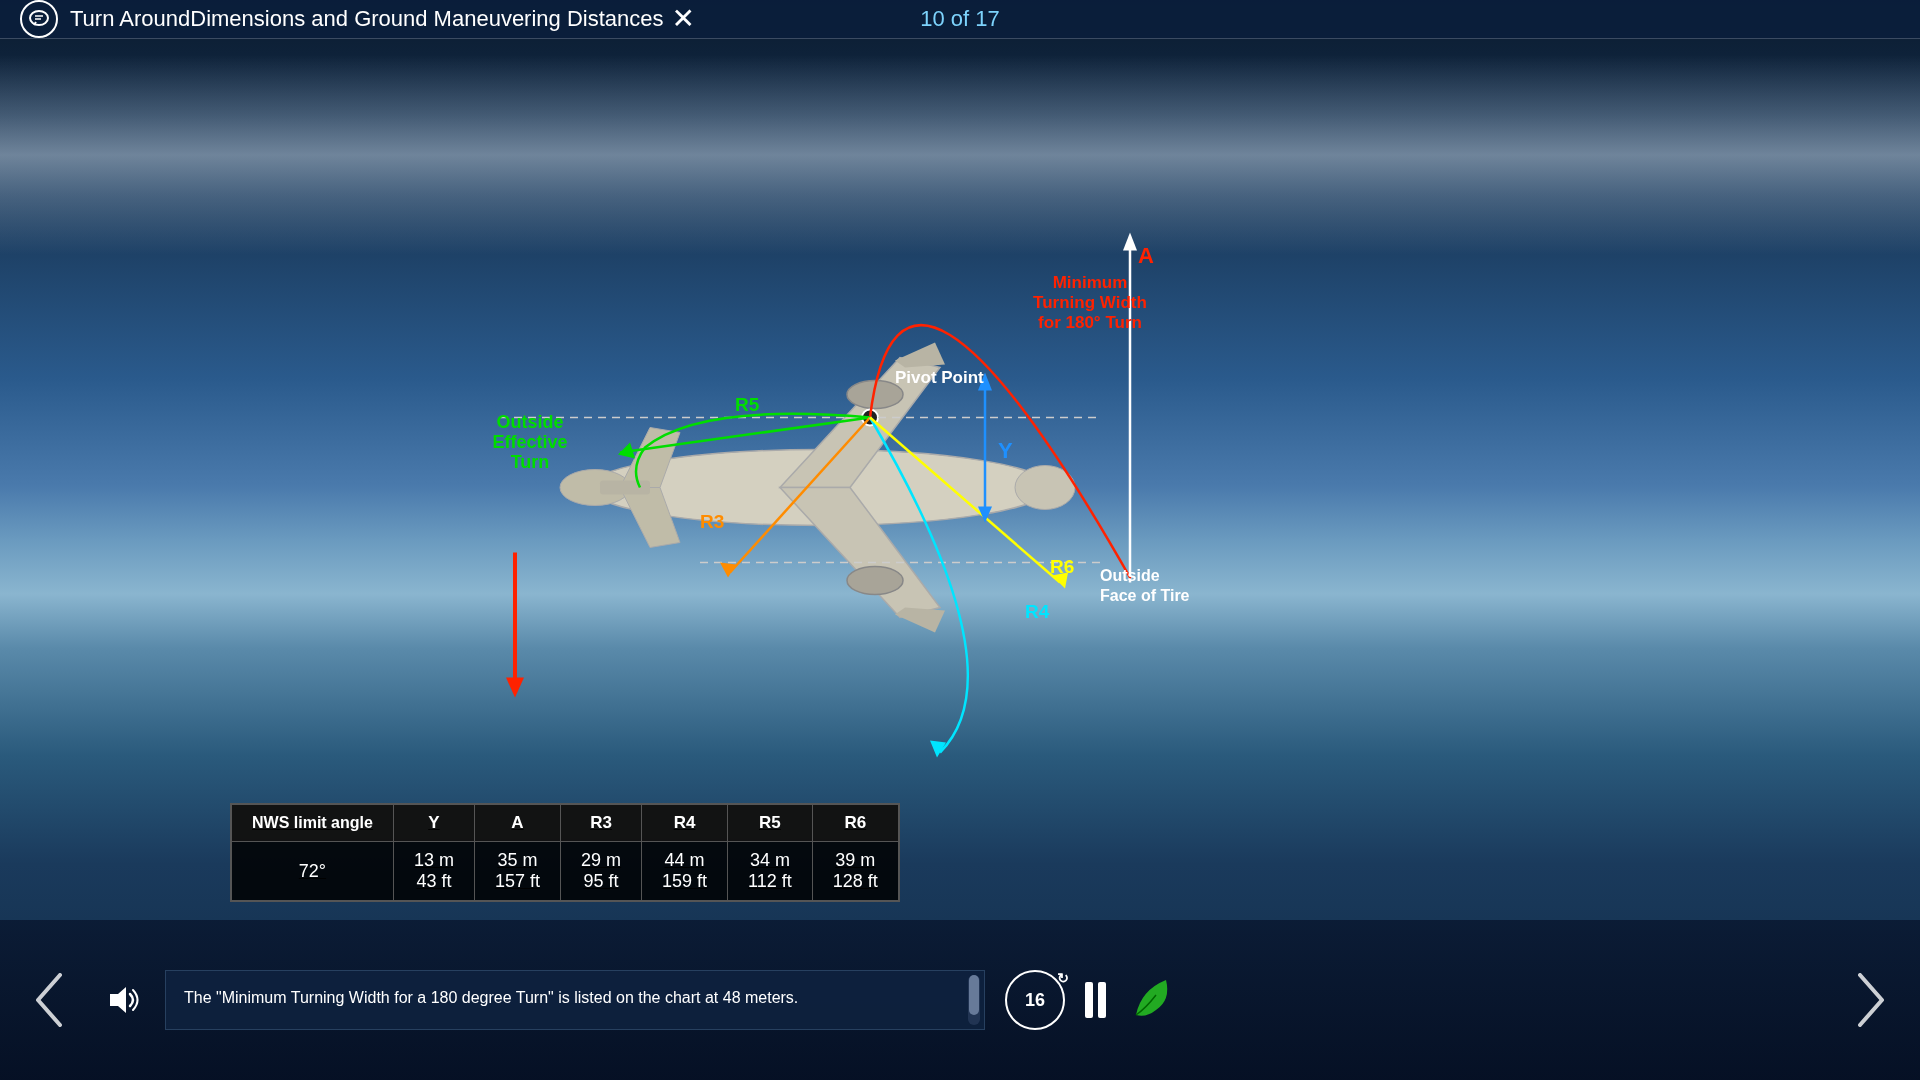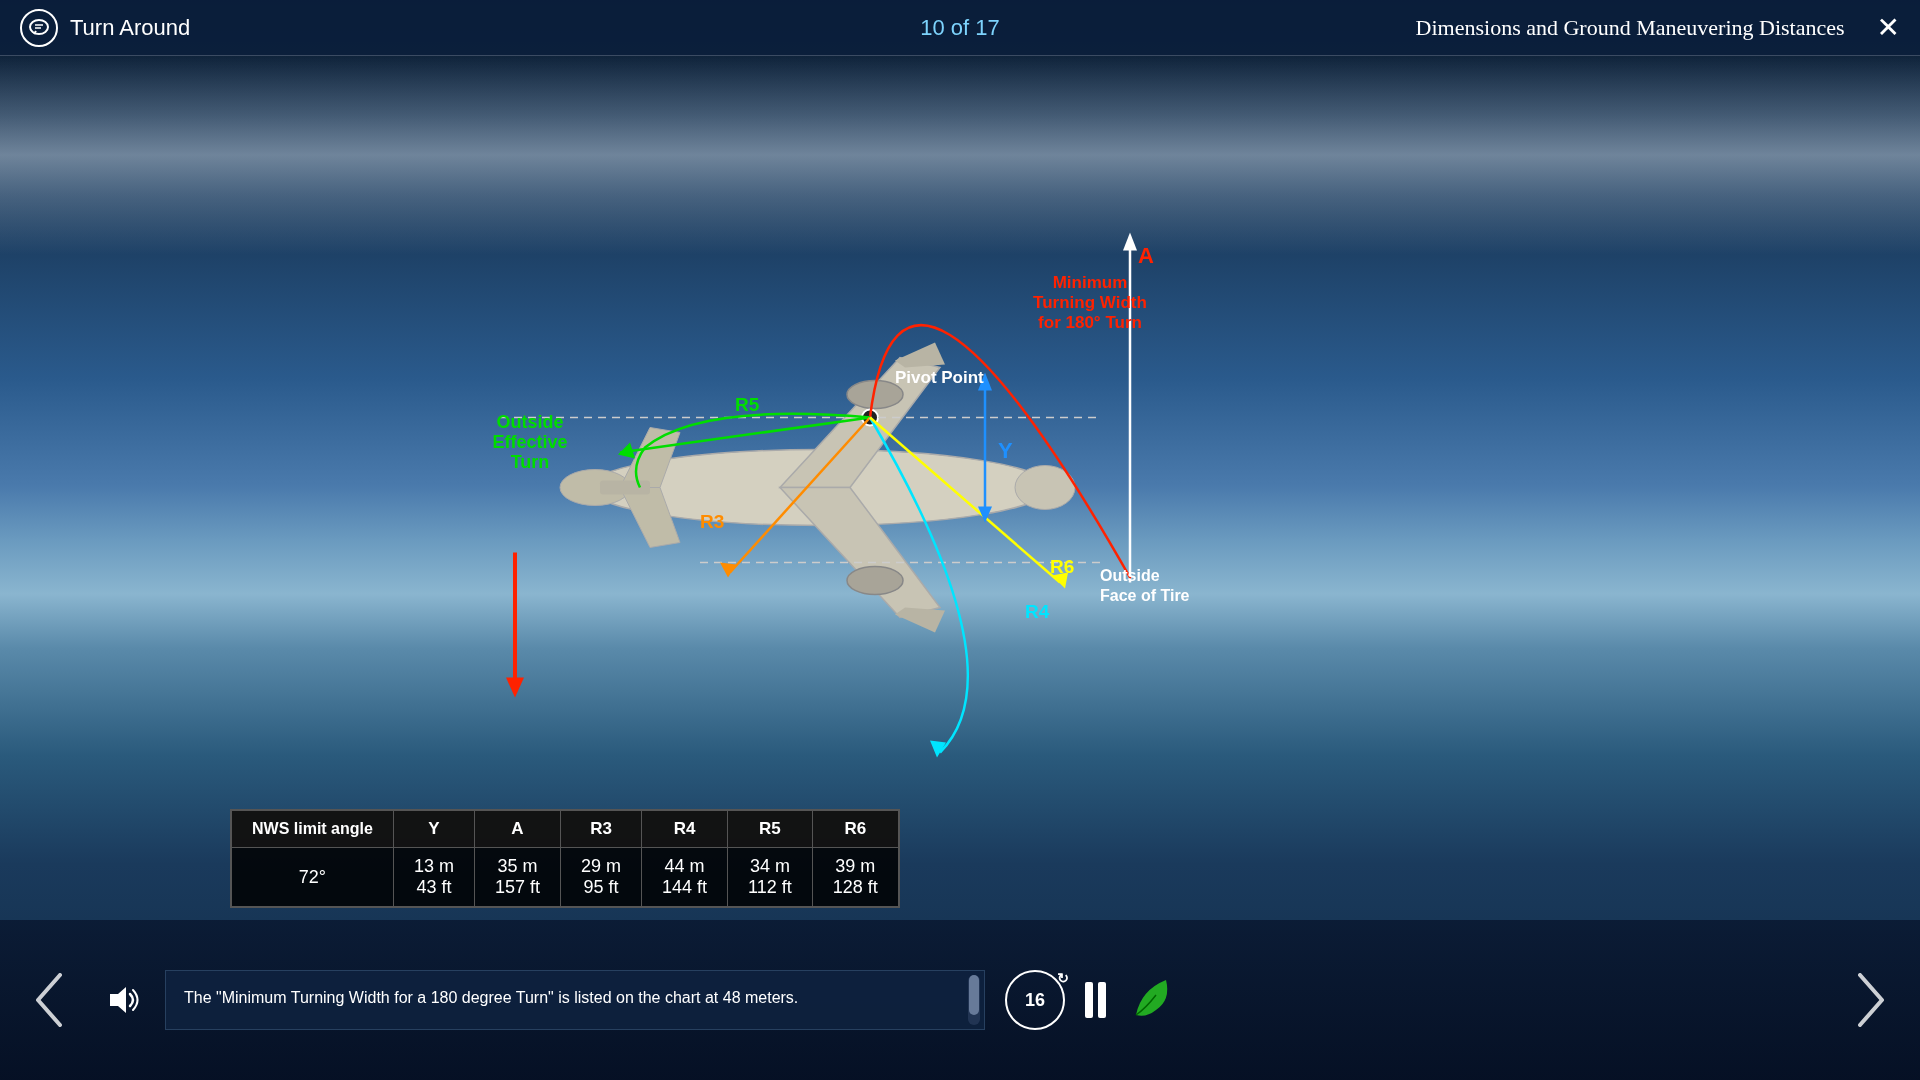--- a/index.html
+++ b/index.html
@@ -42,25 +42,24 @@
         rgba(200,215,230,0.5) 50%,
         rgba(180,200,220,0.3) 70%,
         transparent 100%
       );
     }
 
     
     .header {
       position: absolute;
       top: 0; left: 0; right: 0;
-      height: 56px;
+      height: 39px;
       background: rgba(10, 30, 60, 0.85);
       display: flex;
       align-items: center;
-      justify-content: space-between;
       padding: 0 20px;
       border-bottom: 1px solid rgba(255,255,255,0.2);
       z-index: 100;
     }
 
     .header-left {
       display: flex;
       align-items: center;
       gap: 12px;
     }
@@ -89,22 +88,21 @@
       font-size: 22px;
       font-weight: normal;
       position: absolute;
       left: 50%;
       transform: translateX(-50%);
     }
 
     .header-right {
       display: flex;
       align-items: center;
-      gap: 32px;
-      font-family: Liberation Serif, serif;
+      gap: 8px;
     }
 
     .header-subtitle {
       color: white;
       font-size: 22px;
       font-weight: normal;
     }
 
     .close-btn {
       color: white;
@@ -135,23 +133,24 @@
     .diagram-svg {
       position: absolute;
       top: 0; left: 0;
       width: 100%;
       height: 100%;
     }
 
     
     .data-table-container {
       position: absolute;
-      bottom: 172px;
+      bottom: 178px;
       left: 230px;
       z-index: 50;
+      text-decoration: underline;
     }
 
     .data-table {
       border-collapse: collapse;
       border: 2px solid #555;
       background: rgba(0,0,0,0.85);
     }
 
     .data-table th, .data-table td {
       border: 1px solid #555;
@@ -434,21 +433,21 @@
           <td class="col-a">
             <span>35 m</span><br>
             <span>157 ft</span>
           </td>
           <td class="col-r3">
             <span>29 m</span><br>
             <span>95 ft</span>
           </td>
           <td class="col-r4">
             <span>44 m</span><br>
-            <span>144 ft</span>
+            <span>159 ft</span>
           </td>
           <td class="col-r5">
             <span>34 m</span><br>
             <span>112 ft</span>
           </td>
           <td class="col-r6">
             <span>39 m</span><br>
             <span>128 ft</span>
           </td>
         </tr>

